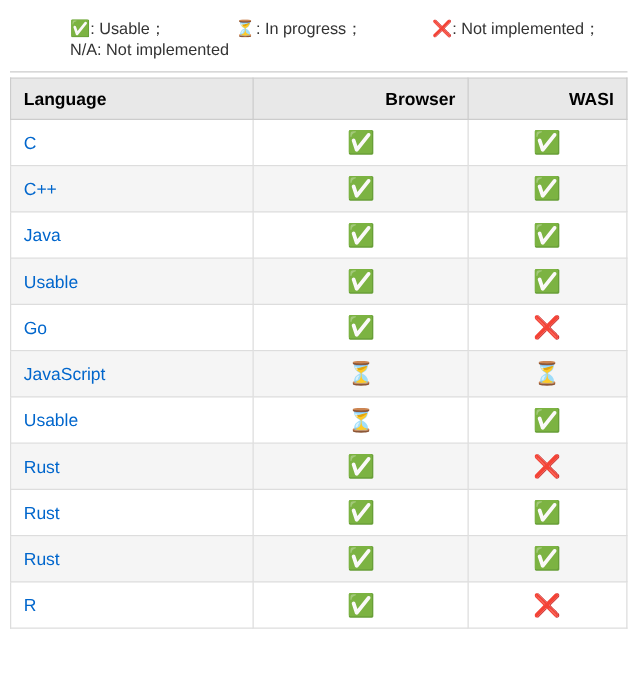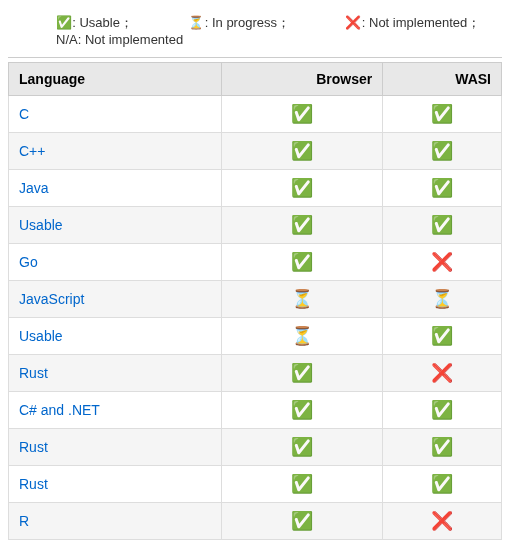--- a/index.html
+++ b/index.html
@@ -112,25 +112,20 @@
         <td><a href="#">Usable</a></td>
         <td>⏳</td>
         <td>✅</td>
       </tr>
       <tr>
         <td><a href="#">Rust</a></td>
         <td>✅</td>
         <td>❌</td>
       </tr>
       <tr>
-        <td><a href="#">C# and .NET</a></td>
-        <td>✅</td>
-        <td>✅</td>
-      </tr>
-      <tr>
         <td><a href="#">Rust</a></td>
         <td>✅</td>
         <td>✅</td>
       </tr>
       <tr>
         <td><a href="#">Rust</a></td>
         <td>✅</td>
         <td>✅</td>
       </tr>
       <tr>

